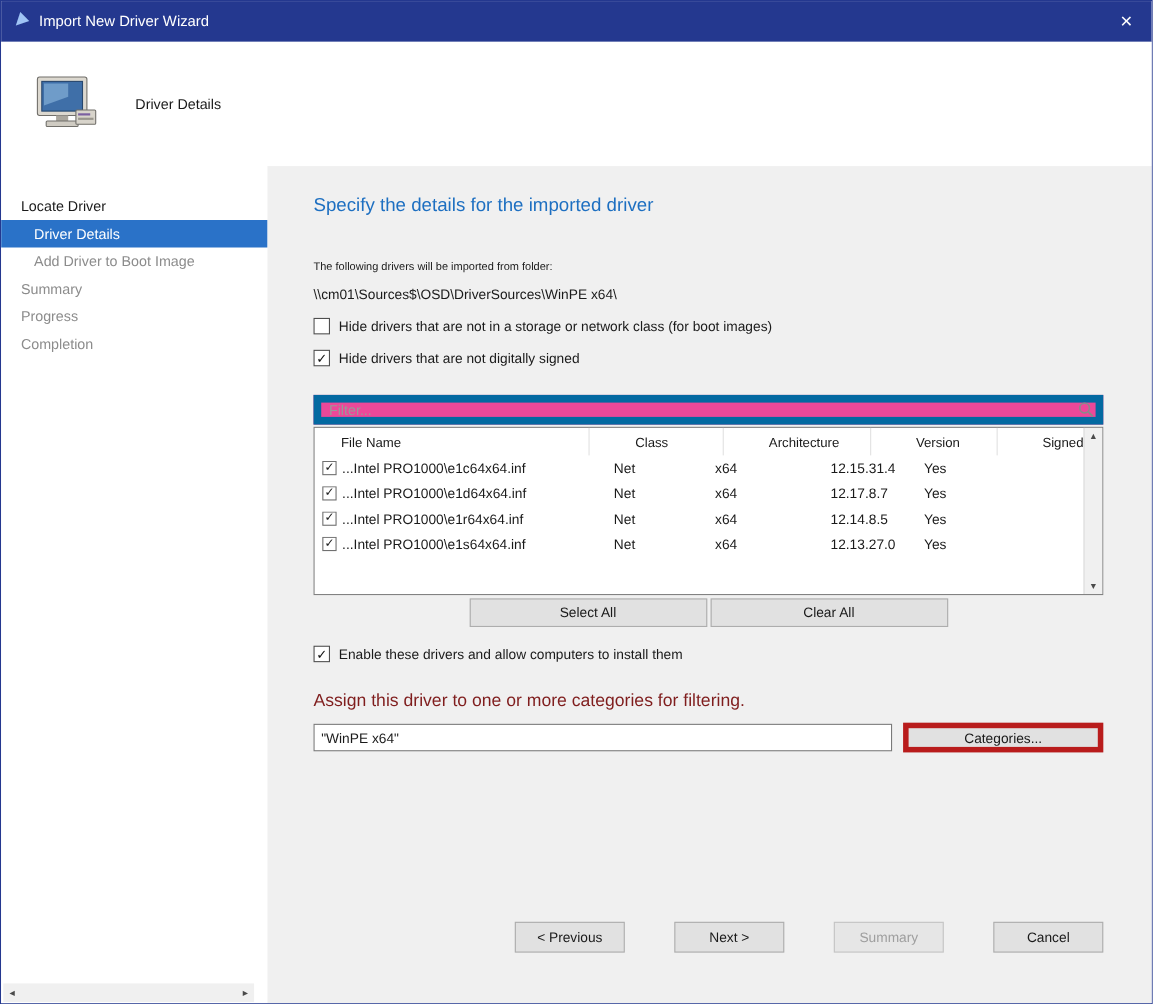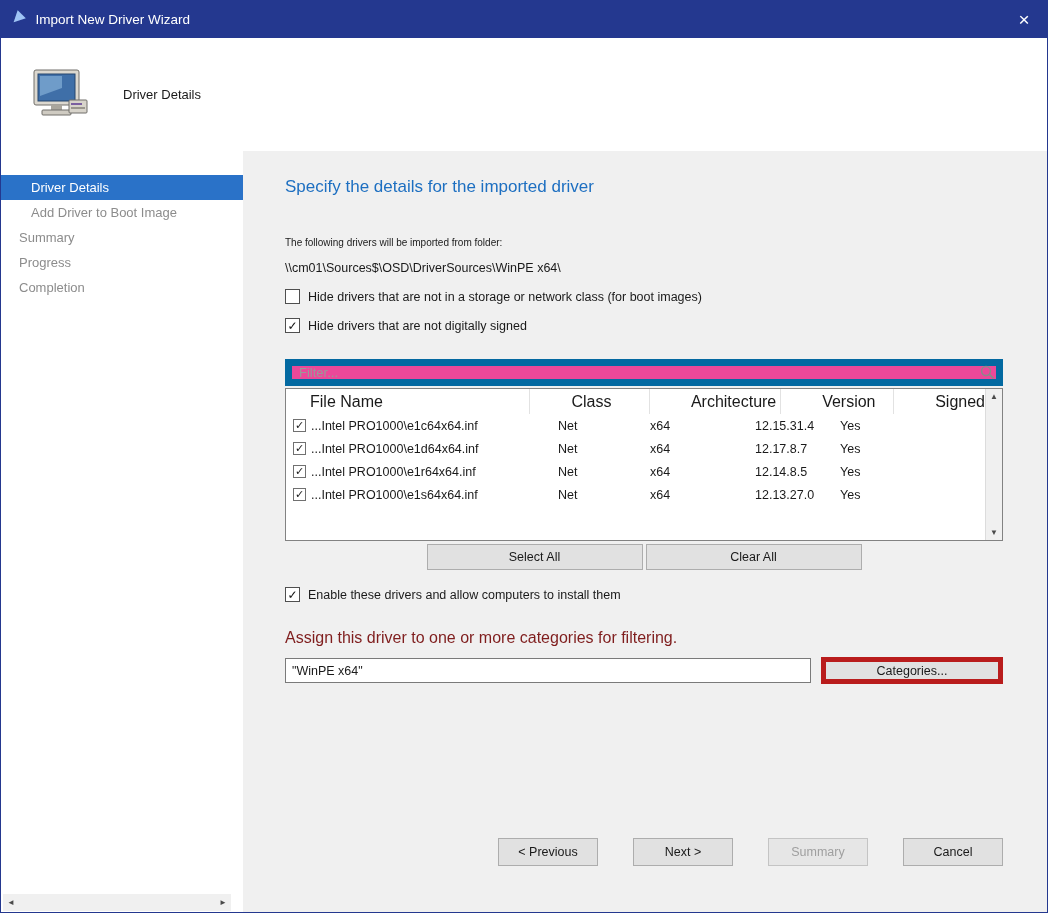--- a/index.html
+++ b/index.html
@@ -49,21 +49,21 @@
 
   .filterbox { margin-top: 26px; position: relative; }
   .filter-input { width: 100%; height: 27px; border: 7px solid #0369a1; background: #ec4899; font-size: 13px;
                   padding: 0 30px 0 7px; font-family: inherit; color: #333; }
   .filter-input::placeholder { color: #9a9a9a; }
   .search-icon { position: absolute; right: 8px; top: 6px; }
 
   
   .table { margin-top: 2px; height: 153px; background: #fff; border: 1px solid #828282; display: flex; }
   .table-main { flex: 1; display: flex; flex-direction: column; min-width: 0; }
-  .thead { display: flex; flex: 0 0 25px; font-size: 16px; color: #1a1a1a; gap: 35px; }
+  .thead { display: flex; flex: 0 0 25px; font-size: 12px; color: #1a1a1a; gap: 35px; }
   .th { display: flex; align-items: center; border-right: 1px solid #e2e2e2; padding-left: 6px; }
   .th.col-file { padding-left: 24px; }
   .col-file { width: 266px; }
   .col-class { width: 92px; }
   .col-arch { width: 105px; }
   .col-ver { width: 85px; }
   .col-signed { flex: 1; border-right: none; }
   .trow { display: flex; align-items: center; flex: 0 0 23px; font-size: 12.5px; color: #1a1a1a; }
   .file-cell { display: flex; align-items: center; width: 266px; overflow: hidden; white-space: nowrap; }
   .cb-s { width: 13px; height: 13px; border: 1px solid #707070; margin: 0 5px 0 7px; display: inline-flex;
@@ -79,21 +79,21 @@
   .btn { height: 26px; background: #e1e1e1; border: 1px solid #adadad; font-size: 12.5px;
          font-family: inherit; color: #1a1a1a; cursor: pointer; }
   .btn-wide { width: 216px; }
 
   .assign { margin-top: 27px; font-size: 16px; color: #7f1d1d; }
   .catrow { display: flex; align-items: center; margin-top: 10px; }
   .cat-input { flex: 1; height: 25px; border: 1px solid #7a7a7a; background: #fff; font-size: 12.5px;
                padding: 0 6px; font-family: inherit; color: #1a1a1a; }
   .btn-categories { width: 182px; height: 27px; margin-left: 10px; border: 5px solid #b91c1c; }
 
-  .footer { margin-top: auto; margin-bottom: 46px; display: flex; justify-content: flex-end; gap: 35px; }
+  .footer { margin-top: auto; margin-bottom: 46px; display: flex; justify-content: flex-end; gap: 45px; }
   .btn-footer { width: 100px; height: 28px; }
   .btn[disabled] { color: #9f9f9f; background: #e6e6e6; border-color: #c4c4c4; cursor: default; }
 </style>
 </head>
 <body>
 
 <div class="window">
 
   <div class="titlebar">
     <span class="dart">▶</span>
@@ -111,20 +111,21 @@
       <rect x="38" y="31" width="18" height="13" rx="1" fill="#d8d4cb" stroke="#716f6a"></rect>
       <rect x="40" y="34" width="11" height="2" fill="#7b5fa0"></rect>
       <rect x="40" y="38" width="14" height="2" fill="#9a968d"></rect>
     </svg>
     <span class="header-title">Driver Details</span>
   </div>
 
   <div class="bodyrow">
 
     <div class="sidebar">
+      <div class="nav-item">Locate Driver</div>
       <div class="nav-item sub selected">Driver Details</div>
       <div class="nav-item sub dim">Add Driver to Boot Image</div>
       <div class="nav-item dim">Summary</div>
       <div class="nav-item dim">Progress</div>
       <div class="nav-item dim">Completion</div>
       <div class="hscrollbar">
         <span>◄</span>
         <span>►</span>
       </div>
     </div>

